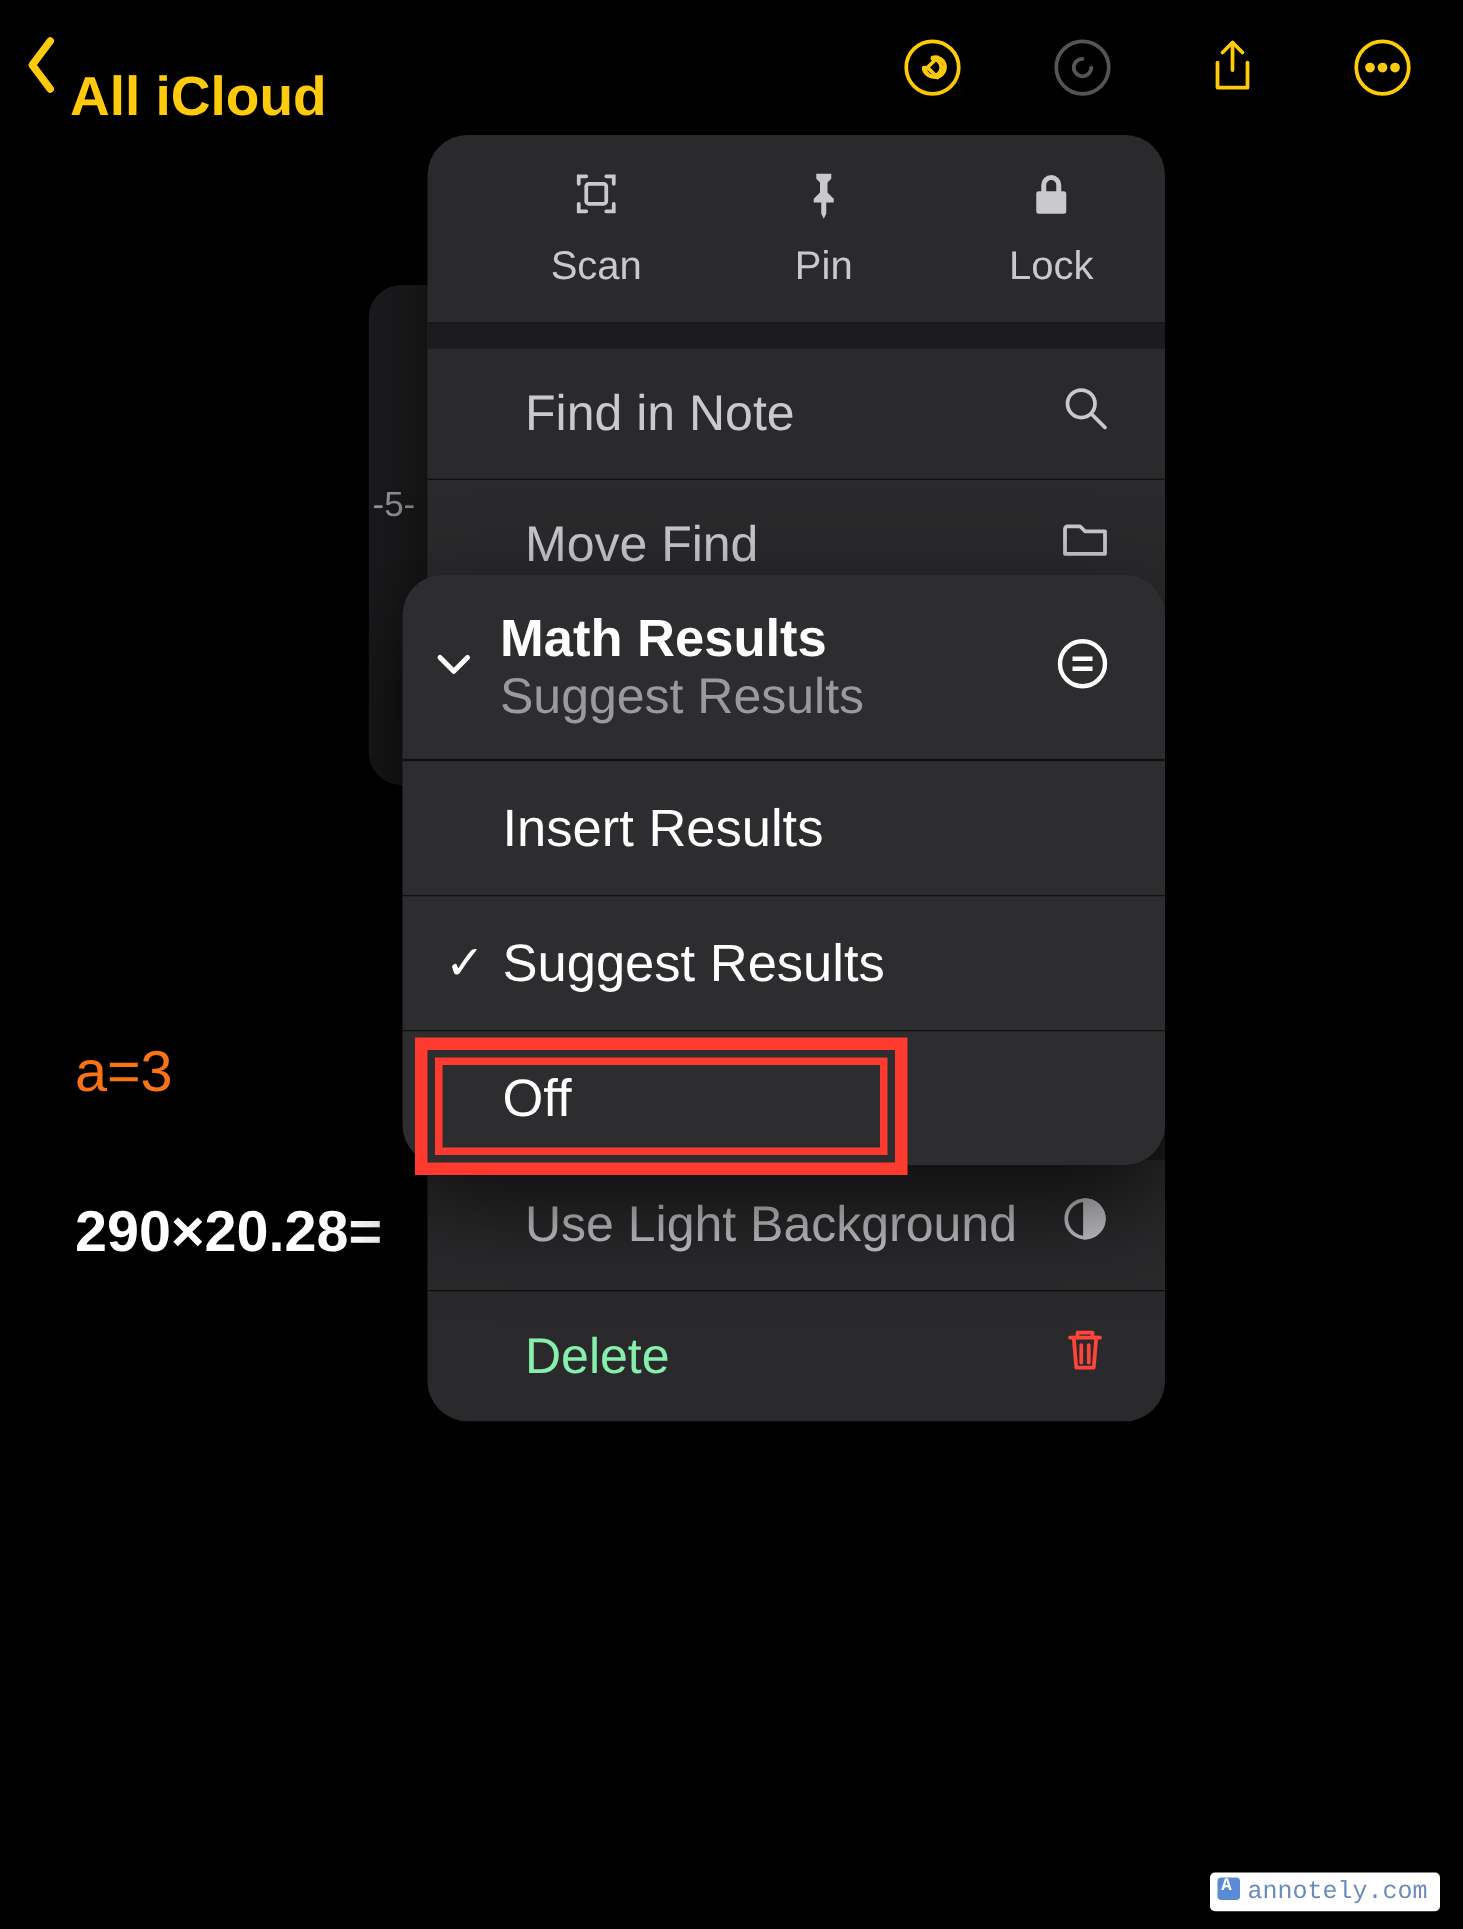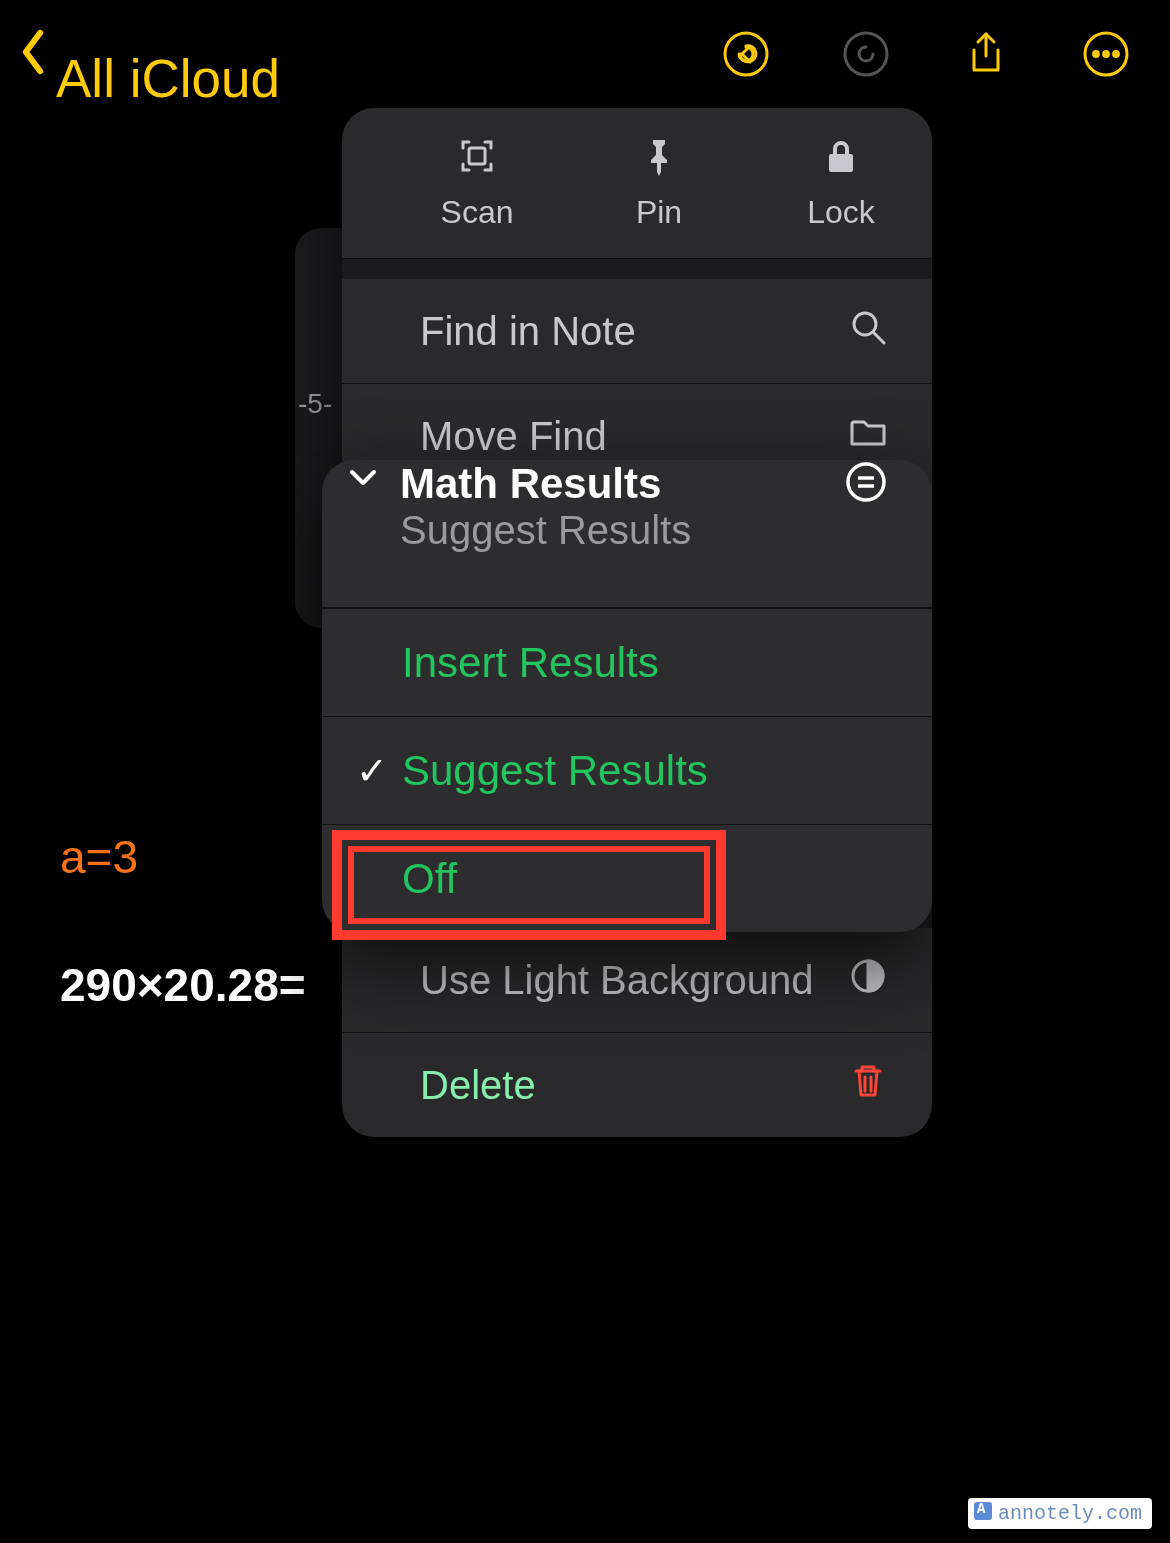--- a/index.html
+++ b/index.html
@@ -2,21 +2,21 @@
 <html><head>
 <meta charset="utf-8">
 <style>
   * { margin:0; padding:0; box-sizing:border-box; -webkit-font-smoothing:antialiased; }
   html,body { width:1170px; height:1543px; background:#000; font-family:-apple-system,"SF Pro Display","Helvetica Neue",Arial,sans-serif; color:#fff; overflow:hidden; position:relative; }
 
   
   .nav { position:absolute; top:0; left:0; right:0; height:108px; display:flex; align-items:center; }
   .back { display:flex; align-items:center; gap:8px; margin-left:18px; color:#ffca0a; }
   .back svg { width:30px; height:48px; }
-  .back-label { font-size:53px; font-weight:400;margin-top:48px; }
+  .back-label { font-size:44px; font-weight:700;margin-top:48px; }
   .nav-right { position:absolute; right:40px; top:0; height:108px; display:flex; align-items:center; gap:72px; }
   .nav-icn { display:flex; align-items:center; justify-content:center; }
   .nav-icn svg { width:48px; height:48px; }
   .dim { color:#555; } .gold { color:#ffca0a; }
 
   
   .note { position:absolute; left:60px; top:830px; font-size:46px; font-weight:400; color:#f97316; }
   .note-line2 { position:absolute; left:60px; top:958px; font-size:46px; font-weight:700; color:#fff; }
 
   
@@ -31,28 +31,28 @@
   .toprow .lbl { font-size:32px; }
   .sep { height:1px; background:#0f0f10; }
   .row { height:104px; display:flex; align-items:center; justify-content:space-between; padding:0 44px 0 78px; color:#c9c9cd; font-size:40px; }
   .row .ric { color:#c9c9cd; }
   .row .ric svg { width:40px; height:40px; }
   .row.danger { color:#86efac; }
   .row.danger .ric svg { stroke:#ff453a; }
 
   
   .submenu { position:absolute; left:322px; top:460px; width:610px; background:#2d2d2f; border-radius:32px; overflow:hidden; box-shadow:0 30px 80px rgba(0,0,0,.7); }
-  .submenu .hdr { height:148px; display:flex; align-items:flex-start; padding:0 44px 0 24px; gap:20px; border-bottom:1px solid #111; }
+  .submenu .hdr { height:148px; display:flex; align-items:center; padding:0 44px 0 24px; gap:20px; border-bottom:1px solid #111; }
   .submenu .hdr .chev svg { width:34px; height:34px; color:#fff; }
   .submenu .hdr .tb { display:flex; flex-direction:column; }
   .submenu .hdr .tb .h1 { font-size:42px; font-weight:700; color:#fff; }
   .submenu .hdr .tb .h2 { font-size:40px; color:#9a9a9e; }
   .submenu .hdr .righticon { margin-left:auto; }
   .submenu .hdr .righticon svg { width:44px; height:44px; color:#fff; }
-  .srow { height:108px; display:flex; align-items:center; padding-left:80px; font-size:42px; color:#22c55e; border-top:1px solid #111; } 
+  .srow { height:108px; display:flex; align-items:center; padding-left:80px; font-size:42px; color:#ffffff; border-top:1px solid #111; } 
   .srow.checked::before { content:"✓"; position:absolute; margin-left:-46px; font-size:38px; color:#fff; }
 
   
   .anno { position:absolute; border:10px solid #ff3b30; }
   .anno.outer { left:332px; top:830px; width:394px; height:110px; }
   .anno.inner { left:348px; top:846px; width:362px; height:78px; border-width:6px; }
 
   
   .wm { position:absolute; right:18px; bottom:14px; background:#fff; color:#6a8bbd; font-size:20px; padding:4px 10px 4px 30px; border-radius:4px; font-family:Liberation Mono, monospace; }
   .wm::before { content:""; position:absolute; left:6px; top:4px; width:18px; height:18px; background:#5b8bd4; border-radius:3px; }

